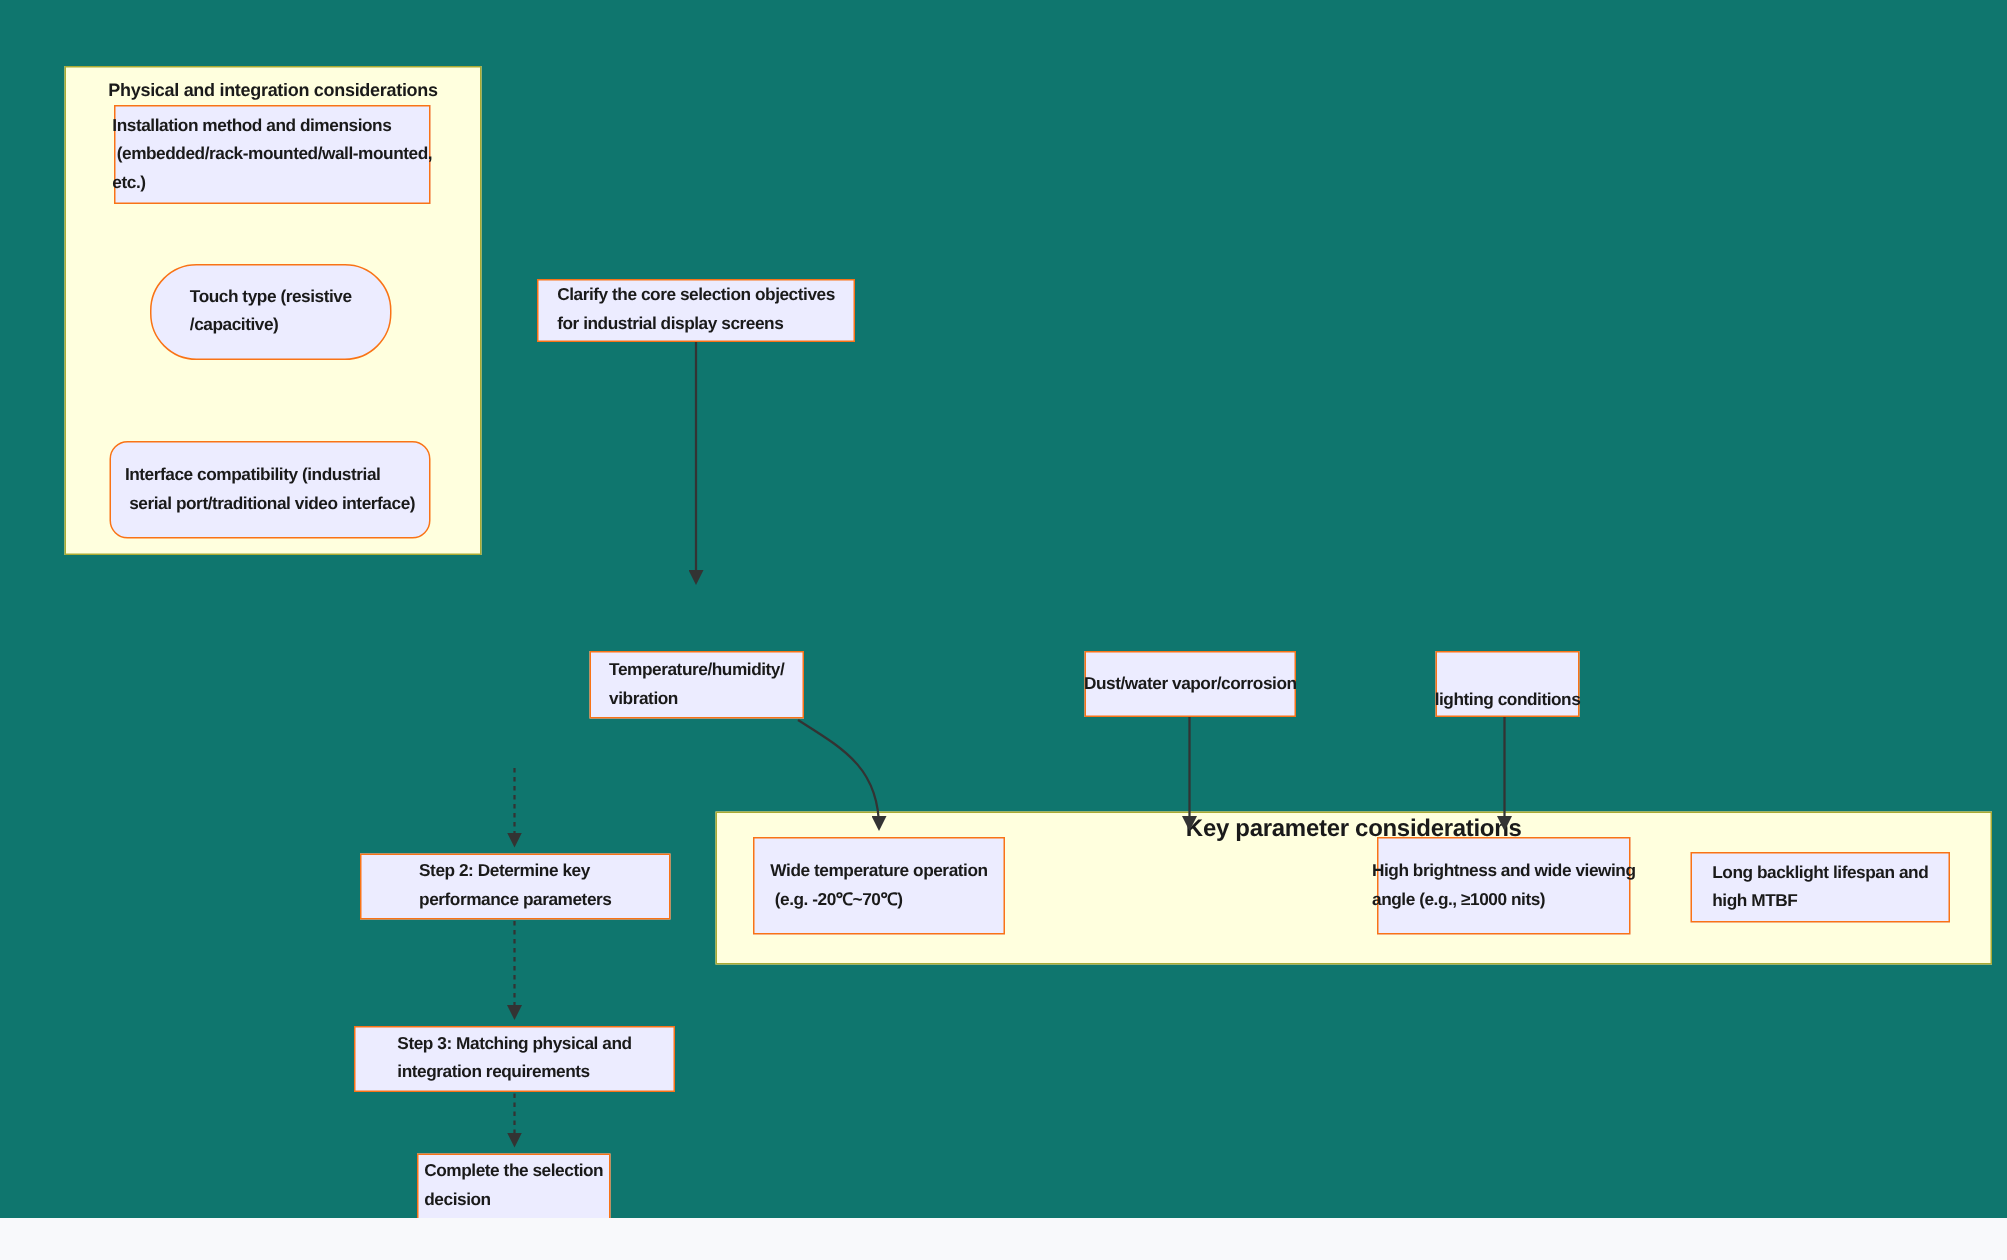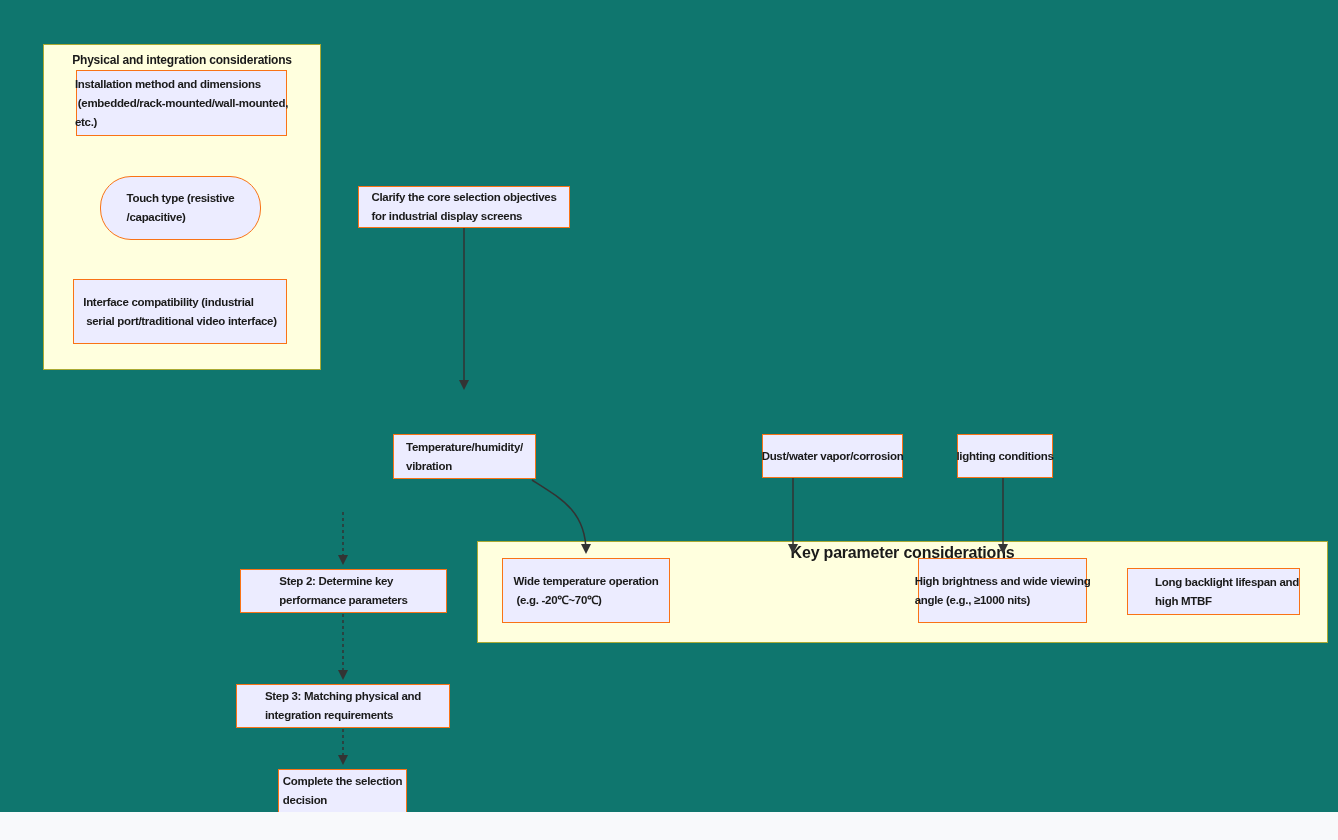--- a/index.html
+++ b/index.html
@@ -63,55 +63,55 @@
     <div class="lbl">Installation method and dimensions
  (embedded/rack-mounted/wall-mounted,
 etc.)</div>
   </div>
 
   <div class="node" style="left:100px; top:176px; width:161px; height:64px;border-radius:31px;">
     <div class="lbl">Touch type (resistive
 /capacitive)</div>
   </div>
 
-  <div class="node" style="left:73px; top:279px; width:214px; height:65px;">
+  <div class="node" style="left:73px; top:294px; width:214px; height:65px;border-radius:12px;">
     <div class="lbl">Interface compatibility (industrial
  serial port/traditional video interface)</div>
   </div>
 
   <div class="node" style="left:393px; top:434px; width:143px; height:45px;">
     <div class="lbl">Temperature/humidity/
 vibration</div>
   </div>
 
   <div class="node" style="left:358px; top:186px; width:212px; height:42px;">
     <div class="lbl">Clarify the core selection objectives
 for industrial display screens</div>
   </div>
 
-  <div class="node" style="left:723px; top:434px; width:141px; height:44px;margin-left:39px;">
+  <div class="node" style="left:723px; top:434px; width:141px; height:44px;">
     <div class="lbl">Dust/water vapor/corrosion</div>
   </div>
 
-  <div class="node" style="left:957px; top:434px; width:96px; height:44px;">
+  <div class="node" style="left:957px; top:434px; width:96px; height:44px;align-items:flex-end;">
     <div class="lbl">lighting conditions</div>
   </div>
 
   <div class="node" style="left:502px; top:558px; width:168px; height:65px;">
     <div class="lbl">Wide temperature operation
  (e.g. -20℃~70℃)</div>
   </div>
 
 
   <div class="node" style="left:918px; top:558px; width:169px; height:65px;">
     <div class="lbl">High brightness and wide viewing
 angle (e.g., ≥1000 nits)</div>
   </div>
 
-  <div class="node" style="left:1127px; top:568px; width:173px; height:47px;justify-content:flex-end;">
+  <div class="node" style="left:1127px; top:568px; width:173px; height:47px;">
     <div class="lbl">Long backlight lifespan and
 high MTBF</div>
   </div>
 
   <div class="node" style="left:240px; top:569px; width:207px; height:44px;">
     <div class="lbl">Step 2: Determine key
 performance parameters</div>
   </div>
 
   <div class="node" style="left:236px; top:684px; width:214px; height:44px;">

